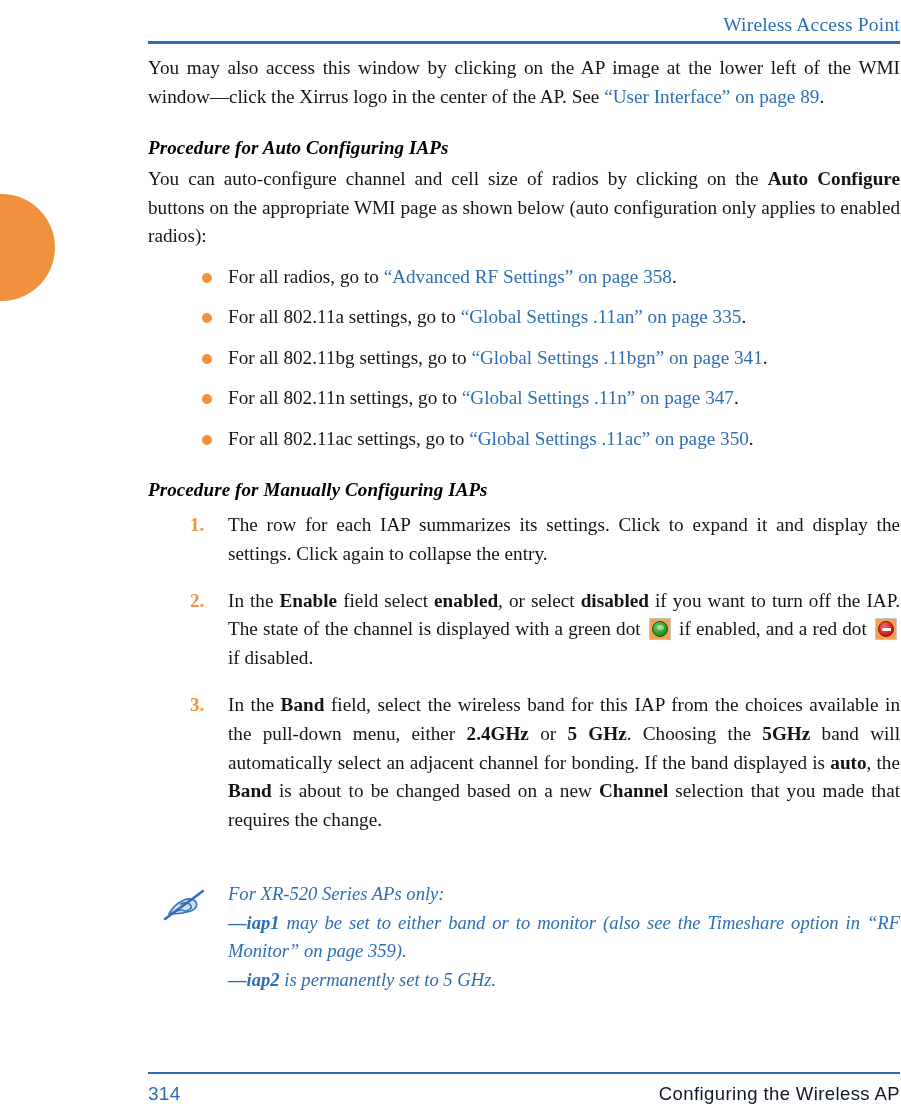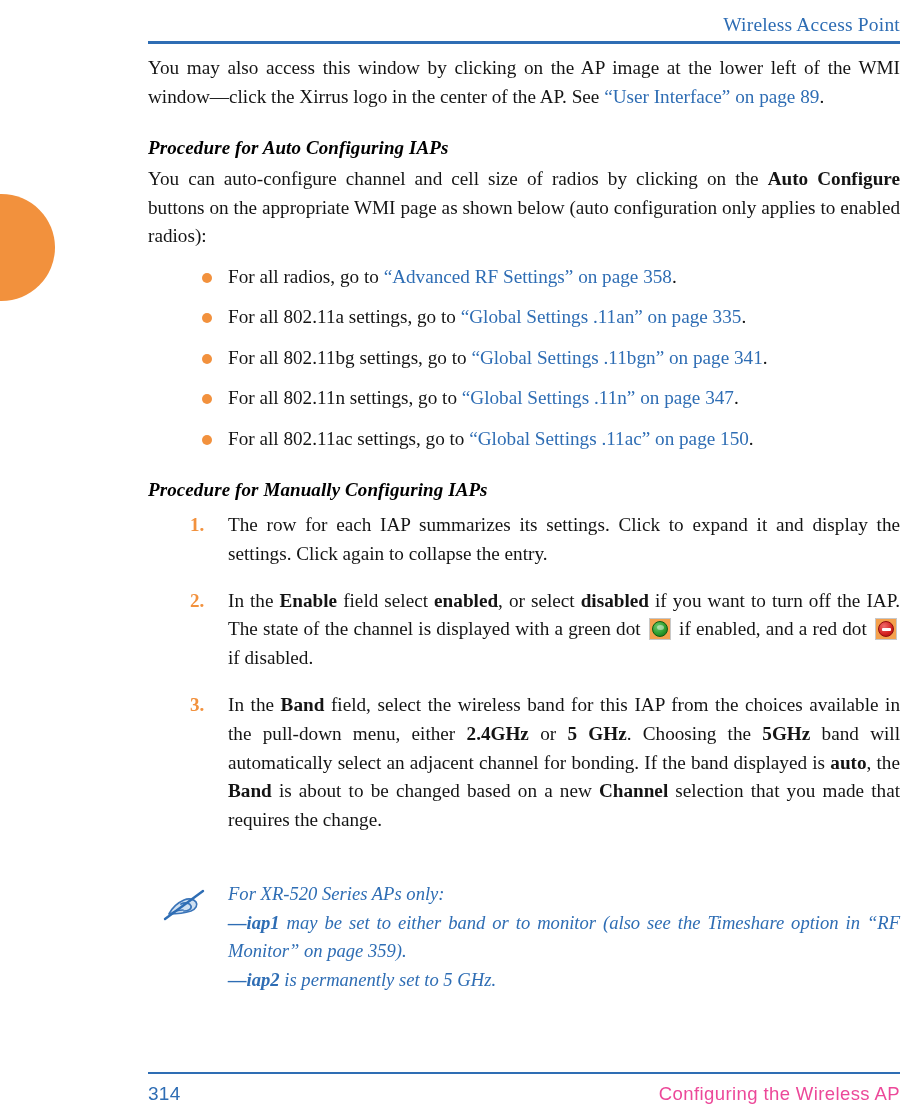--- a/index.html
+++ b/index.html
@@ -231,21 +231,21 @@
     align-items: baseline;
     padding-top: 9px;
   }
   .footer-page {
     color: #2E6DB4;
     font-size: 19px;
     font-family: "Liberation Sans", sans-serif;
     letter-spacing: 0.3px;
   }
   .footer-title {
-    color: #ec4899;
+    color: #0f172a;
     font-size: 18.5px;
     font-family: "Liberation Sans", sans-serif;
     letter-spacing: 0.4px;
   }
 </style>
 </head>
 <body>
 
 <div class="page">
 
@@ -271,21 +271,21 @@
       <li>
         <span class="dot"></span><span>For all 802.11a settings, go to </span><span class="lnk">“Global Settings .11an” on page 335</span><span>.</span>
       </li>
       <li>
         <span class="dot"></span><span>For all 802.11bg settings, go to </span><span class="lnk">“Global Settings .11bgn” on page 341</span><span>.</span>
       </li>
       <li>
         <span class="dot"></span><span>For all 802.11n settings, go to </span><span class="lnk">“Global Settings .11n” on page 347</span><span>.</span>
       </li>
       <li>
-        <span class="dot"></span><span>For all 802.11ac settings, go to </span><span class="lnk">“Global Settings .11ac” on page 150</span><span>.</span>
+        <span class="dot"></span><span>For all 802.11ac settings, go to </span><span class="lnk">“Global Settings .11ac” on page 350</span><span>.</span>
       </li>
     </ul>
 
     <h4 class="subhead">Procedure for Manually Configuring IAPs</h4>
 
     <ol class="steps">
       <li>
         <span class="num">1.</span><span>The row for each IAP summarizes its settings. Click to expand it and display the settings. Click again to collapse the entry.</span>
       </li>
 

